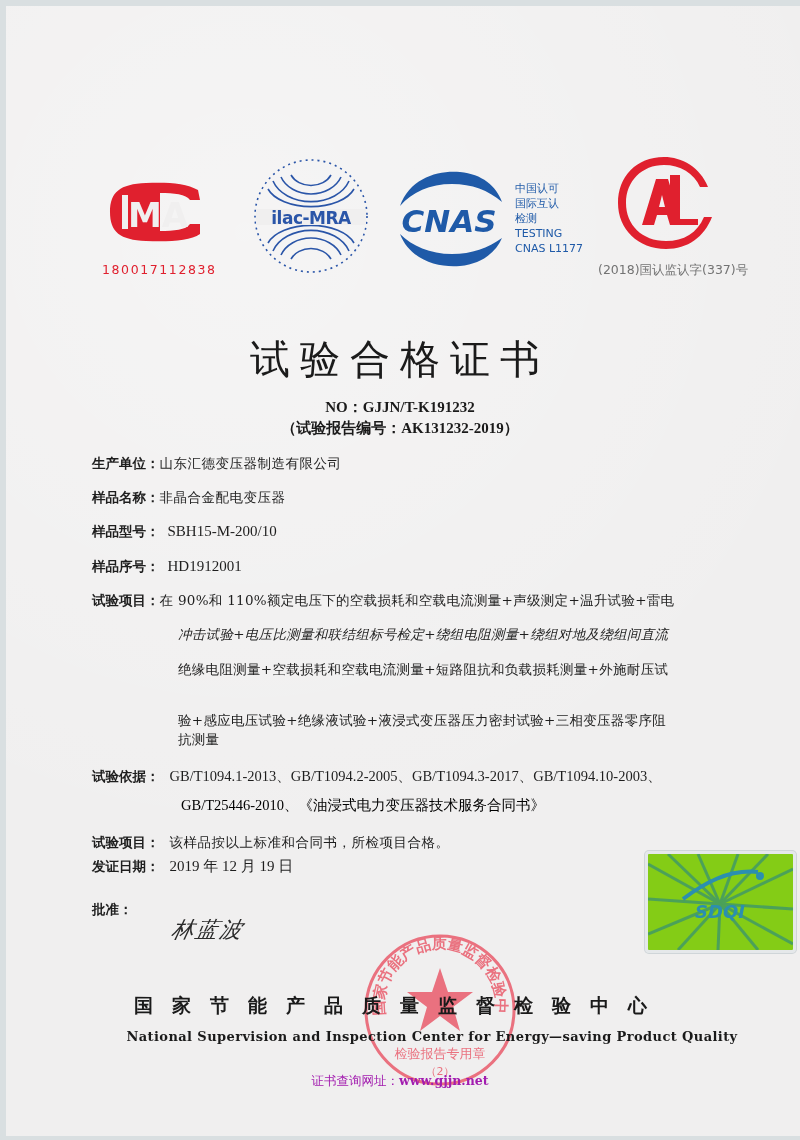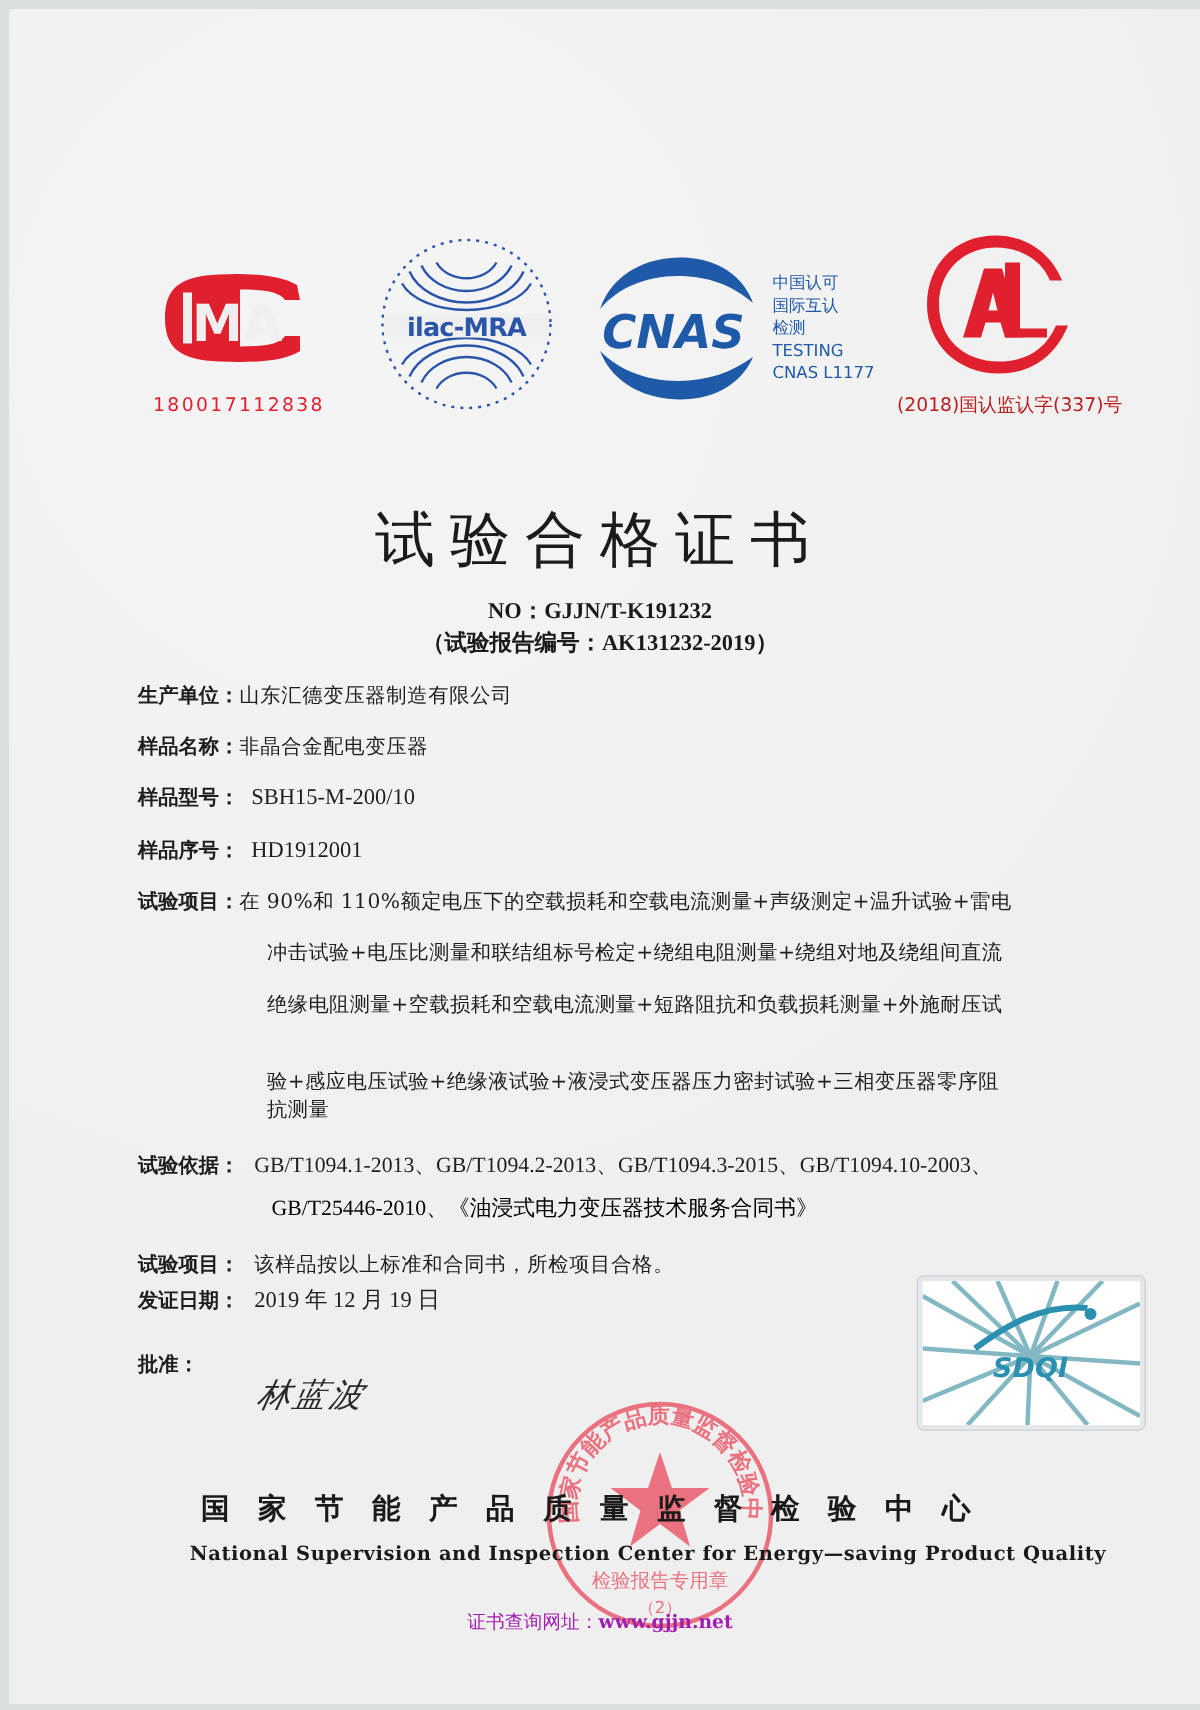--- a/index.html
+++ b/index.html
@@ -10,41 +10,41 @@
   }
   .paper {
     position: absolute; left: 6px; top: 6px; width: 794px; height: 1130px;
     background: #f0efef;
     background-image: radial-gradient(circle at 30% 20%, rgba(255,255,255,0.35), rgba(0,0,0,0) 60%);
   }
   .abs { position: absolute; }
   
   .cma-text { color: #e0202e; font-family: "DejaVu Sans", sans-serif; font-size: 12.5px; letter-spacing: 1.6px; }
   .cnas-side { color: #1f5aa8; font-family: "DejaVu Sans", sans-serif; font-size: 11px; line-height: 15px; }
-  .cal-text { color: #b91c1c; font-family: "DejaVu Sans", sans-serif; font-size: 12.5px; }
+  .cal-text { color: #737373; font-family: "DejaVu Sans", sans-serif; font-size: 12.5px; }
   
   .title {
     left: 0; width: 800px; top: 332px; text-align: center;
     font-size: 40px; letter-spacing: 10px; color: #1b1b1b; font-family: "DejaVu Serif", serif;
   }
   .certno { left: 0; width: 800px; top: 398px; text-align: center; font-weight: bold; font-size: 15px; color: #1a1a1a; font-family: "Liberation Serif", serif; }
   .reportno { left: 0; width: 800px; top: 419px; text-align: center; font-weight: bold; font-size: 15px; color: #1a1a1a; font-family: "Liberation Serif", serif; }
   .row { left: 92px; font-size: 14px; color: #1e1e1e; white-space: nowrap; }
   .lbl { font-weight: bold; font-family: "DejaVu Sans", sans-serif; font-size: 13.5px; }
   .val { font-family: "DejaVu Serif", "Liberation Serif", serif; font-size: 13.5px; letter-spacing: 0.5px; }
   .val-en { font-family: Liberation Serif, serif; font-size: 15px; }
   .items-line { font-family: "DejaVu Serif", serif; font-size: 13.5px; color: #1e1e1e; white-space: nowrap; letter-spacing: 0.3px; }
   .footer-cn { left: 0; width: 800px; top: 993px; text-align: center; font-weight: bold; font-size: 19px; letter-spacing: 19px; color: #1a1a1a; font-family: "DejaVu Sans", sans-serif; }
   .footer-en { left: 0; width: 800px; top: 1029px; text-align: center; font-weight: bold; font-size: 13px; color: #1a1a1a; font-family: "DejaVu Serif", serif; letter-spacing: 0.4px; padding-left: 32px; }
   .query { left: 0; width: 800px; top: 1073px; text-align: center; font-size: 12.5px; color: #a21caf; font-family: "DejaVu Sans", sans-serif; }
   .query .url { font-family: "DejaVu Serif", serif; font-weight: bold; }
   .signature { font-family: "DejaVu Serif", serif; font-style: italic; font-size: 22px; color: #2a2a2a; transform: skewX(-12deg); letter-spacing: 2px; }
   .holo {
-    left: 612px; top: 851px; width: 145px; height: 96px; border-radius: 4px;
-    background: #ffffff; border: 3px solid #e5e8ea; box-shadow: 0 0 0 1px #cfd5d8;
+    left: 645px; top: 851px; width: 145px; height: 96px; border-radius: 4px;
+    background: #84cc16; border: 3px solid #e5e8ea; box-shadow: 0 0 0 1px #cfd5d8;
     overflow: hidden;
   }
 </style>
 </head>
 <body>
 
 <div class="paper"></div>
 
 <div class="abs" style="left:106px; top:180px; width:124px; height:64px;">
   <svg width="124" height="64" viewBox="0 0 124 64">
@@ -110,27 +110,27 @@
 <div class="abs row" style="top:523px;">
   <span class="lbl">样品型号：</span><span class="val-en" style="margin-left:8px;">SBH15-M-200/10</span>
 </div>
 <div class="abs row" style="top:558px;">
   <span class="lbl">样品序号：</span><span class="val-en" style="margin-left:8px;">HD1912001</span>
 </div>
 
 <div class="abs row" style="top:592px;">
   <span class="lbl">试验项目：</span><span class="items-line">在 90%和 110%额定电压下的空载损耗和空载电流测量+声级测定+温升试验+雷电</span>
 </div>
-<div class="abs items-line" style="left:178px; top:626px;">冲击试验+电压比测量和联结组标号检定+绕组电阻测量+绕组对地及绕组间直流</div>
+<div class="abs items-line" style="left:178px; top:626px;font-style:italic;">冲击试验+电压比测量和联结组标号检定+绕组电阻测量+绕组对地及绕组间直流</div>
 <div class="abs items-line" style="left:178px; top:661px;">绝缘电阻测量+空载损耗和空载电流测量+短路阻抗和负载损耗测量+外施耐压试</div>
 <div class="abs items-line" style="left:178px; top:712px;">验+感应电压试验+绝缘液试验+液浸式变压器压力密封试验+三相变压器零序阻</div>
 <div class="abs items-line" style="left:178px; top:731px;">抗测量</div>
 
 <div class="abs row" style="top:767px;">
-  <span class="lbl">试验依据：</span><span class="val-en" style="margin-left:10px; font-size:14.5px;">GB/T1094.1-2013、GB/T1094.2-2013、GB/T1094.3-2015、GB/T1094.10-2003、</span>
+  <span class="lbl">试验依据：</span><span class="val-en" style="margin-left:10px; font-size:14.5px;">GB/T1094.1-2013、GB/T1094.2-2005、GB/T1094.3-2017、GB/T1094.10-2003、</span>
 </div>
 <div class="abs val-en" style="left:181px; top:796px; font-size:14.5px;">GB/T25446-2010、《油浸式电力变压器技术服务合同书》</div>
 
 <div class="abs row" style="top:834px;">
   <span class="lbl">试验项目：</span><span class="val" style="margin-left:10px;font-family:Liberation Mono, monospace;">该样品按以上标准和合同书，所检项目合格。</span>
 </div>
 <div class="abs row" style="top:857px;">
   <span class="lbl">发证日期：</span><span class="val-en" style="margin-left:10px;">2019 年 12 月 19 日</span>
 </div>
 

